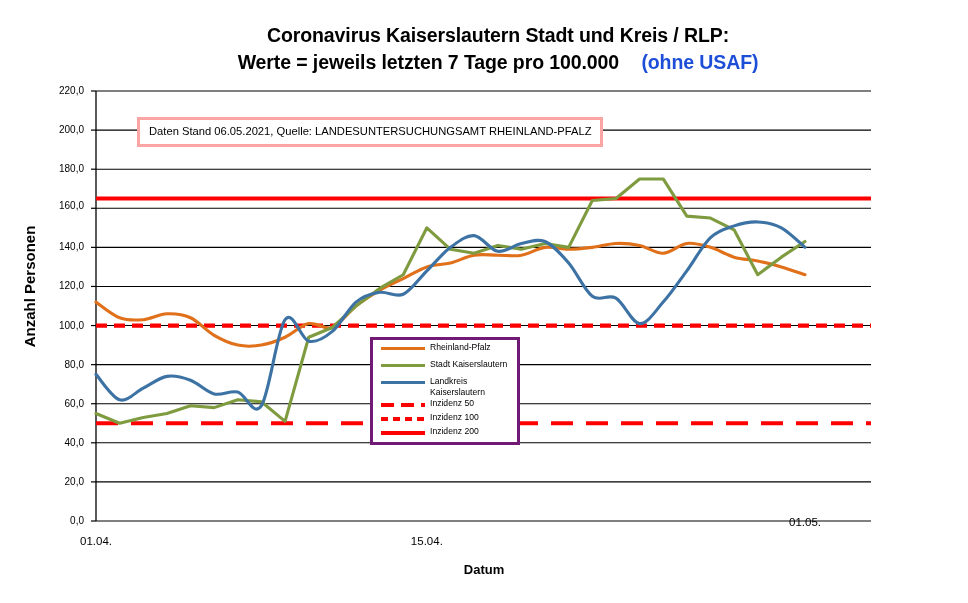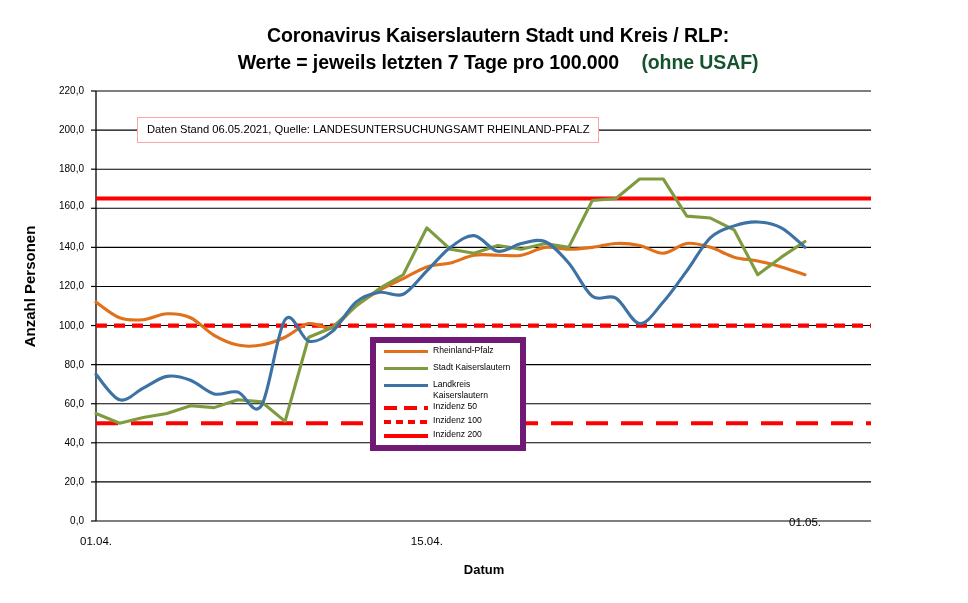--- a/index.html
+++ b/index.html
@@ -26,21 +26,21 @@
     left: 14px;
     top: 22px;
     width: 968px;
     text-align: center;
     font-size: 19.5px;
     font-weight: bold;
     line-height: 27px;
     letter-spacing: -0.1px;
   }
   .title-red {
-    color: #14532d;
+    color: #1d4ed8;
     margin-left: 17px;
   }
   .axis-title-y {
     position: absolute;
     left: -66px;
     top: 278px;
     width: 190px;
     text-align: center;
     font-size: 15px;
     font-weight: bold;
@@ -69,33 +69,33 @@
     width: 80px;
     text-align: center;
     font-size: 11.5px;
     line-height: 12px;
   }
   .note-box {
     position: absolute;
     left: 137px;
     top: 117px;
     padding: 5px 9px 6px 9px;
-    border: 1px solid #fca5a5;
+    border: 3px solid #fca5a5;
     background: #ffffff;
     font-size: 11.2px;
     line-height: 13px;
     white-space: nowrap;
   }
   .legend-box {
     position: absolute;
     left: 370px;
     top: 337px;
     width: 144px;
     height: 102px;
-    border: 6px solid #701a75;
+    border: 3px solid #701a75;
     background: #ffffff;
   }
   .legend-row {
     position: absolute;
     left: 0;
     width: 144px;
     height: 14px;
   }
   .legend-swatch {
     position: absolute;

